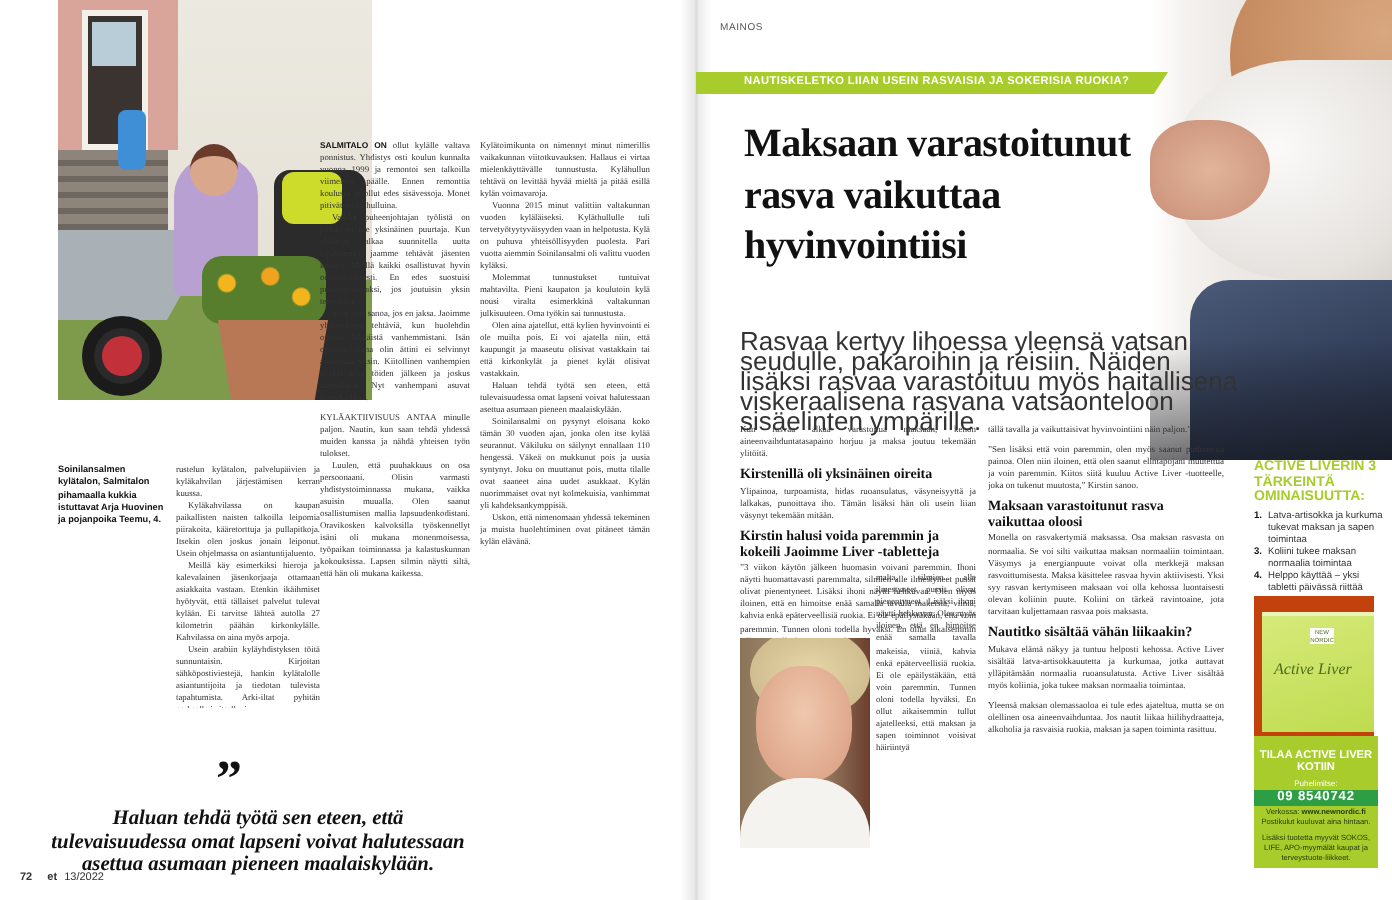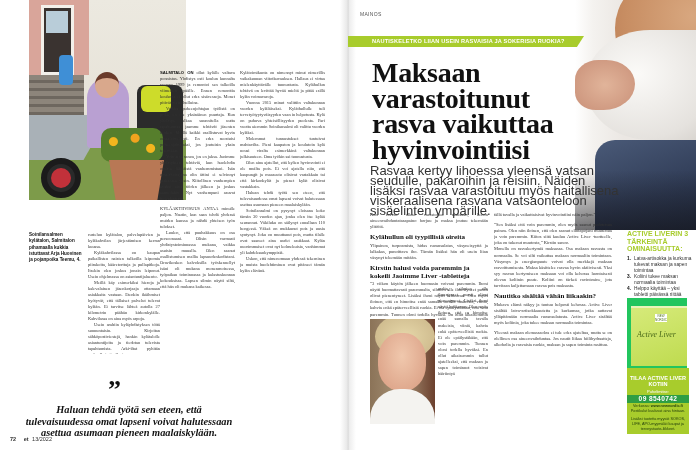--- a/index.html
+++ b/index.html
@@ -37,34 +37,34 @@
 
 .mainos{position:absolute;left:360px;top:11px;font-family:"Liberation Sans",sans-serif;font-size:5px;letter-spacing:.3px;color:#555}
 .banner{position:absolute;left:348px;top:36px;width:236px;height:11px;background:#a8cc2c;clip-path:polygon(0 0,100% 0,97% 100%,0 100%)}
 .banner span{position:absolute;left:24px;top:2px;font-family:"Liberation Sans",sans-serif;font-weight:bold;font-size:5.6px;color:#fff;letter-spacing:.2px;white-space:nowrap}
 .belly{position:absolute;left:575px;top:0;width:121px;height:230px;overflow:hidden;background:linear-gradient(90deg,#fff 0,#f4f2ef 15%,#ebe7e3 40%)}
 .belly-skin{position:absolute;left:40px;top:-20px;width:110px;height:120px;background:radial-gradient(ellipse at 70% 30%,#d8a77f,#c88e63 60%,#b87a52);border-radius:40% 0 0 60%}
 .belly-shirt{position:absolute;left:10px;top:30px;width:130px;height:110px;background:radial-gradient(ellipse at 40% 40%,#fbfaf8,#e5e2de 70%,#d2cec9);border-radius:50% 0 0 50%}
 .belly-hand{position:absolute;left:0;top:60px;width:60px;height:50px;background:radial-gradient(ellipse,#e1b49a,#c99078);border-radius:45% 55% 60% 40%}
 .belly-jeans{position:absolute;left:20px;top:140px;width:110px;height:95px;background:linear-gradient(160deg,#4a5a78,#2f3b55 60%,#202a3f);border-radius:20px 0 0 0}
 .belly-dark{position:absolute;left:0;top:170px;width:121px;height:60px;background:linear-gradient(180deg,transparent,rgba(20,20,25,.6))}
-.headline{position:absolute;left:372px;top:60px;width:220px;font-family:"Liberation Serif",serif;font-weight:bold;font-size:28px;line-height:25.5px;color:#111;letter-spacing:-.3px}
+.headline{position:absolute;left:372px;top:60px;width:220px;font-family:"Liberation Serif",serif;font-weight:bold;font-size:20px;line-height:25.5px;color:#111;letter-spacing:-.3px}
 .lede{position:absolute;left:370px;top:166px;width:250px;font-family:"Liberation Sans",sans-serif;font-size:13px;line-height:10px;color:#333}
 .rcol{position:absolute;font-size:4.5px;line-height:6.1px;color:#333;text-align:justify;overflow:hidden}
 .rcol h3{font-family:"Liberation Serif",serif;font-weight:bold;font-size:7px;line-height:7.5px;color:#111;text-align:left;margin:4px 0 1px}
 .rcol p{margin:0}
 .kirsti{position:absolute;left:370px;top:319px;width:65px;height:105px;overflow:hidden;background:linear-gradient(90deg,#8b7358,#a89377 50%,#6b3f2d)}
 .k-hair{position:absolute;left:5px;top:-5px;width:60px;height:45px;background:radial-gradient(ellipse,#e6d7a9,#c7b285);border-radius:50%}
 .k-face{position:absolute;left:8px;top:14px;width:48px;height:58px;background:radial-gradient(ellipse at 50% 40%,#f0c8ad,#d89b80);border-radius:45%}
 .k-shirt{position:absolute;left:0;top:70px;width:65px;height:40px;background:#f4f3f0;border-radius:30px 30px 0 0}
 .sidebar-title{position:absolute;left:627px;top:230px;width:70px;font-family:"Liberation Sans",sans-serif;font-weight:bold;font-size:7px;line-height:7.6px;color:#a8cc2c}
 .benefits{position:absolute;left:627px;top:256px;width:68px;list-style:none;font-family:"Liberation Sans",sans-serif;font-size:4.8px;line-height:6px;color:#333}
 .benefits li{position:relative;padding-left:7px;margin-bottom:0}
 .benefits li b{position:absolute;left:0;top:0;color:#111}
-.product{position:absolute;left:627px;top:298px;width:60px;height:70px;background:#22c55e;overflow:hidden}
+.product{position:absolute;left:627px;top:298px;width:60px;height:70px;background:#c2410c;overflow:hidden}
 .pbox{position:absolute;left:4px;top:8px;width:60px;height:60px;background:linear-gradient(160deg,#d6ea7a,#bedb4e);border-top:2px solid #eaf3b8}
 .pbox .pname{position:absolute;left:6px;top:22px;font-family:"Liberation Serif",serif;font-style:italic;font-size:8px;color:#4a6a1a}
 .pbox .pnn{position:absolute;left:24px;top:6px;width:12px;height:8px;background:#fff;font-size:3px;text-align:center;color:#4a6a1a;font-family:"Liberation Sans",sans-serif}
 .order{position:absolute;left:627px;top:368px;width:62px;height:66px;background:#a8cc2c;font-family:"Liberation Sans",sans-serif;color:#fff;text-align:center}
 .order .ot{font-weight:bold;font-size:5.6px;line-height:6.4px;margin-top:7px}
 .order .os{font-size:4px;margin-top:1px;color:#fff}
 .order .phone{background:#2e9e44;font-weight:bold;font-size:6.6px;line-height:8px;margin:1px 0;letter-spacing:.4px}
 .order .small{font-size:3.8px;line-height:5px;color:#1f3b0a;padding:0 3px}
 .order .small b{color:#1f3b0a}
 </style>
@@ -142,37 +142,38 @@
 <div class="mainos">MAINOS</div>
 <div class="banner">
     <span>NAUTISKELETKO LIIAN USEIN RASVAISIA JA SOKERISIA RUOKIA?</span>
   </div>
 
 <div class="headline">Maksaan varastoitunut rasva vaikuttaa hyvinvointiisi</div>
 <div class="lede">Rasvaa kertyy lihoessa yleensä vatsan seudulle, pakaroihin ja reisiin. Näiden lisäksi rasvaa varastoituu myös haitallisena viskeraalisena rasvana vatsaonteloon sisäelinten ympärille.</div>
 
 <div class="rcol" style="left:370px;top:212px;width:118px;height:107px">
   <p>Kun rasvaa alkaa varastoitua maksaan, kehon aineenvaihduntatasapaino horjuu ja maksa joutuu tekemään ylitöitä.</p>
-  <h3>Kylähullun oli tyypillisiä oireita</h3>
+  <h3>Kirstenillä oli yksinäinen oireita</h3>
   <p>Ylipainoa, turpoamista, hidas ruoansulatus, väsyneisyyttä ja lalkakas, punoittava iho. Tämän lisäksi hän oli usein liian väsynyt tekemään mitään.</p>
   <h3>Kirstin halusi voida paremmin ja kokeili Jaoimme Liver -tabletteja</h3>
   <p style="position:relative;z-index:1">”3 viikon käytön jälkeen huomasin voivani paremmin. Ihoni näytti huomattavasti paremmalta, silmien alle ilmestyneet pussit olivat pienentyneet. Lisäksi ihoni näytti hehkuvan. Olen myös iloinen, että en himoitse enää samalla tavalla makeisia, viiniä, kahvia enkä epäterveellisiä ruokia. Ei ole epäilystäkään, että voin paremmin. Tunnen oloni todella hyväksi. En ollut aikaisemmin tullut ajatelleeksi, että maksan ja sapen toiminnot voisivat häiriintyä</p>
 </div>
 <div class="kirsti">
   <div class="k-hair"></div>
     <div class="k-face"></div>
     <div class="k-shirt"></div>
 </div>
 <div class="rcol" style="left:438px;top:286px;width:50px;height:140px;font-size:4.4px">
   <p>malta, silmien alle ilmestyneet pussit olivat pienentyneet. Lisäksi ihoni näytti hehkuvan. Olen myös iloinen, että en himoitse enää samalla tavalla makeisia, viiniä, kahvia enkä epäterveellisiä ruokia. Ei ole epäilystäkään, että voin paremmin. Tunnen oloni todella hyväksi. En ollut aikaisemmin tullut ajatelleeksi, että maksan ja sapen toiminnot voisivat häiriintyä</p>
 </div>
 
 <div class="rcol" style="left:494px;top:212px;width:118px;height:225px">
   <p>tällä tavalla ja vaikuttaisivat hyvinvointiini näin paljon.”</p>
   <p style="margin-top:4px">”Sen lisäksi että voin paremmin, olen myös saanut pudotettua painoa. Olen niin iloinen, että olen saanut elintapojani muutettua ja voin paremmin. Kiitos siitä kuuluu Active Liver -tuotteelle, joka on tukenut muutosta,” Kirstin sanoo.</p>
+  <h3>Maksaan varastoitunut rasva vaikuttaa oloosi</h3>
   <p>Monella on rasvakertymiä maksassa. Osa maksan rasvasta on normaalia. Se voi silti vaikuttaa maksan normaaliin toimintaan. Väsymys ja energianpuute voivat olla merkkejä maksan rasvoittumisesta. Maksa käsittelee rasvaa hyvin aktiivisesti. Yksi syy rasvan kertymiseen maksaan voi olla kehossa luontaisesti olevan koliinin puute. Koliini on tärkeä ravintoaine, jota tarvitaan kuljettamaan rasvaa pois maksasta.</p>
   <h3>Nautitko sisältää vähän liikaakin?</h3>
   <p>Mukava elämä näkyy ja tuntuu helposti kehossa. Active Liver sisältää latva-artisokkauutetta ja kurkumaa, jotka auttavat ylläpitämään normaalia ruoansulatusta. Active Liver sisältää myös koliinia, joka tukee maksan normaalia toimintaa.</p>
   <p style="margin-top:4px">Yleensä maksan olemassaoloa ei tule edes ajateltua, mutta se on olellinen osa aineenvaihduntaa. Jos nautit liikaa hiilihydraatteja, alkoholia ja rasvaisia ruokia, maksan ja sapen toiminta rasittuu.</p>
 </div>
 
 <div class="sidebar-title">ACTIVE LIVERIN 3 TÄRKEINTÄ OMINAISUUTTA:</div>
 <ul class="benefits">
   <li><b>1.</b><span>Latva-artisokka ja kurkuma tukevat maksan ja sapen toimintaa</span></li>
   <li><b>3.</b><span>Koliini tukee maksan normaalia toimintaa</span></li>

